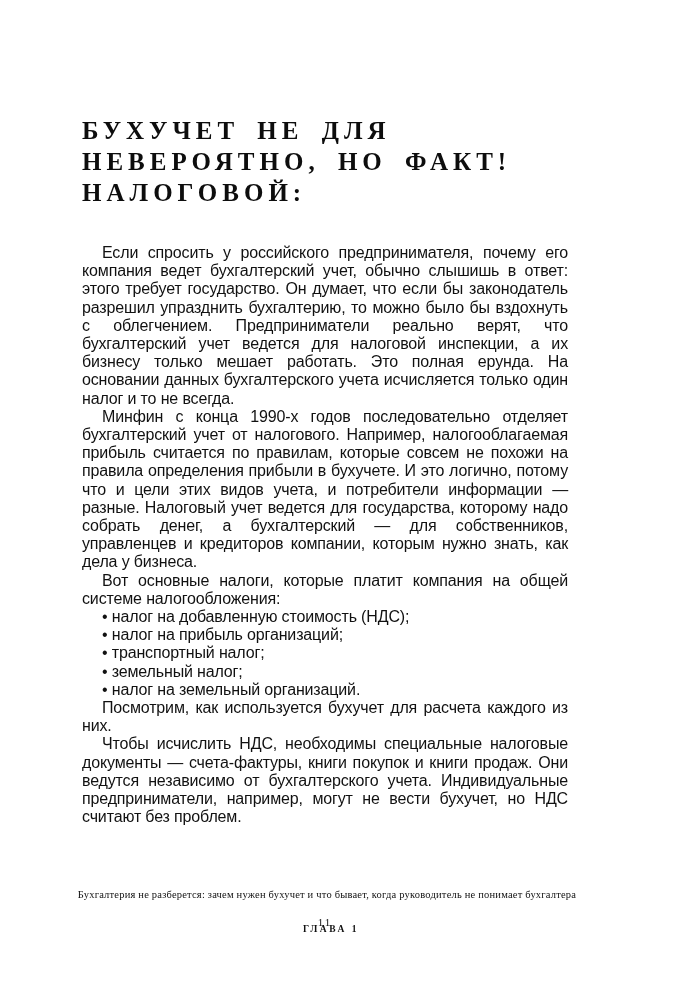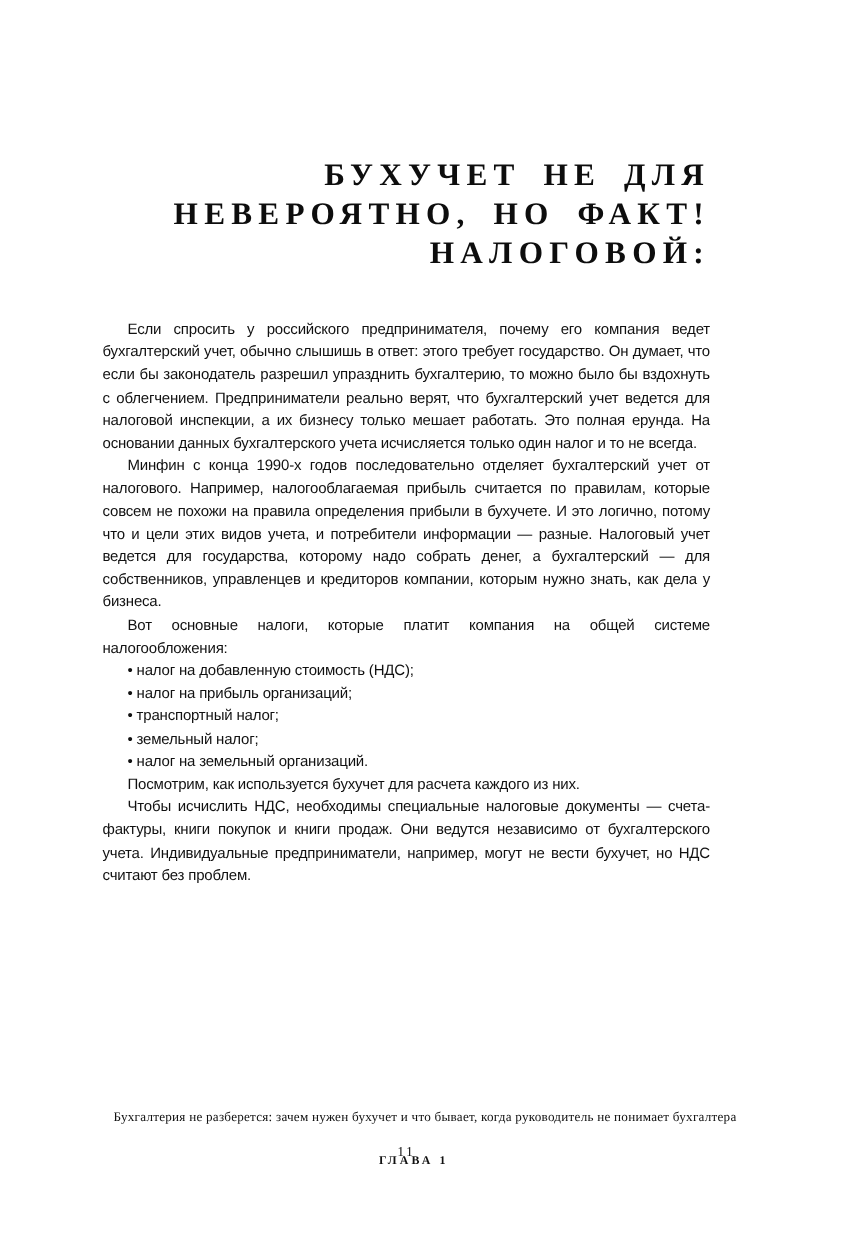--- a/index.html
+++ b/index.html
@@ -17,33 +17,32 @@
     overflow: hidden;
     font-family: "Liberation Sans", sans-serif;
   }
   .content {
     position: absolute;
     left: 82px;
     top: 115px;
     width: 486px;
   }
   .title {
-    margin: 10px 0 36px 0;
+    margin: 0 0 36px 0;
     font-family: "Liberation Serif", serif;
     font-weight: bold;
     font-size: 25px;
     line-height: 31px;
     letter-spacing: 5px;
     word-spacing: 7px;
     color: #0d0d0d;
-    text-align: right;
   }
   .title-line { display: block; }
   .body-text {
-    font-size: 12px;
+    font-size: 16px;
     line-height: 18.2px;
     letter-spacing: -0.15px;
     text-align: justify;
   }
   .para {
     margin: 0;
     text-indent: 20px;
   }
   .tax-list {
     margin: 0;
@@ -62,21 +61,21 @@
     text-align: center;
     font-family: "Liberation Serif", serif;
     font-weight: bold;
     font-size: 9.5px;
     letter-spacing: 2.5px;
     white-space: nowrap;
     margin-top: 48px;
   }
   .chapter-subtitle {
     position: absolute;
-    left: 15px;
+    left: 2px;
     top: 889px;
     width: 650px;
     text-align: center;
     font-family: "Liberation Serif", serif;
     font-size: 10.5px;
     letter-spacing: 0.2px;
     white-space: nowrap;
   }
   .page-number {
     position: absolute;

